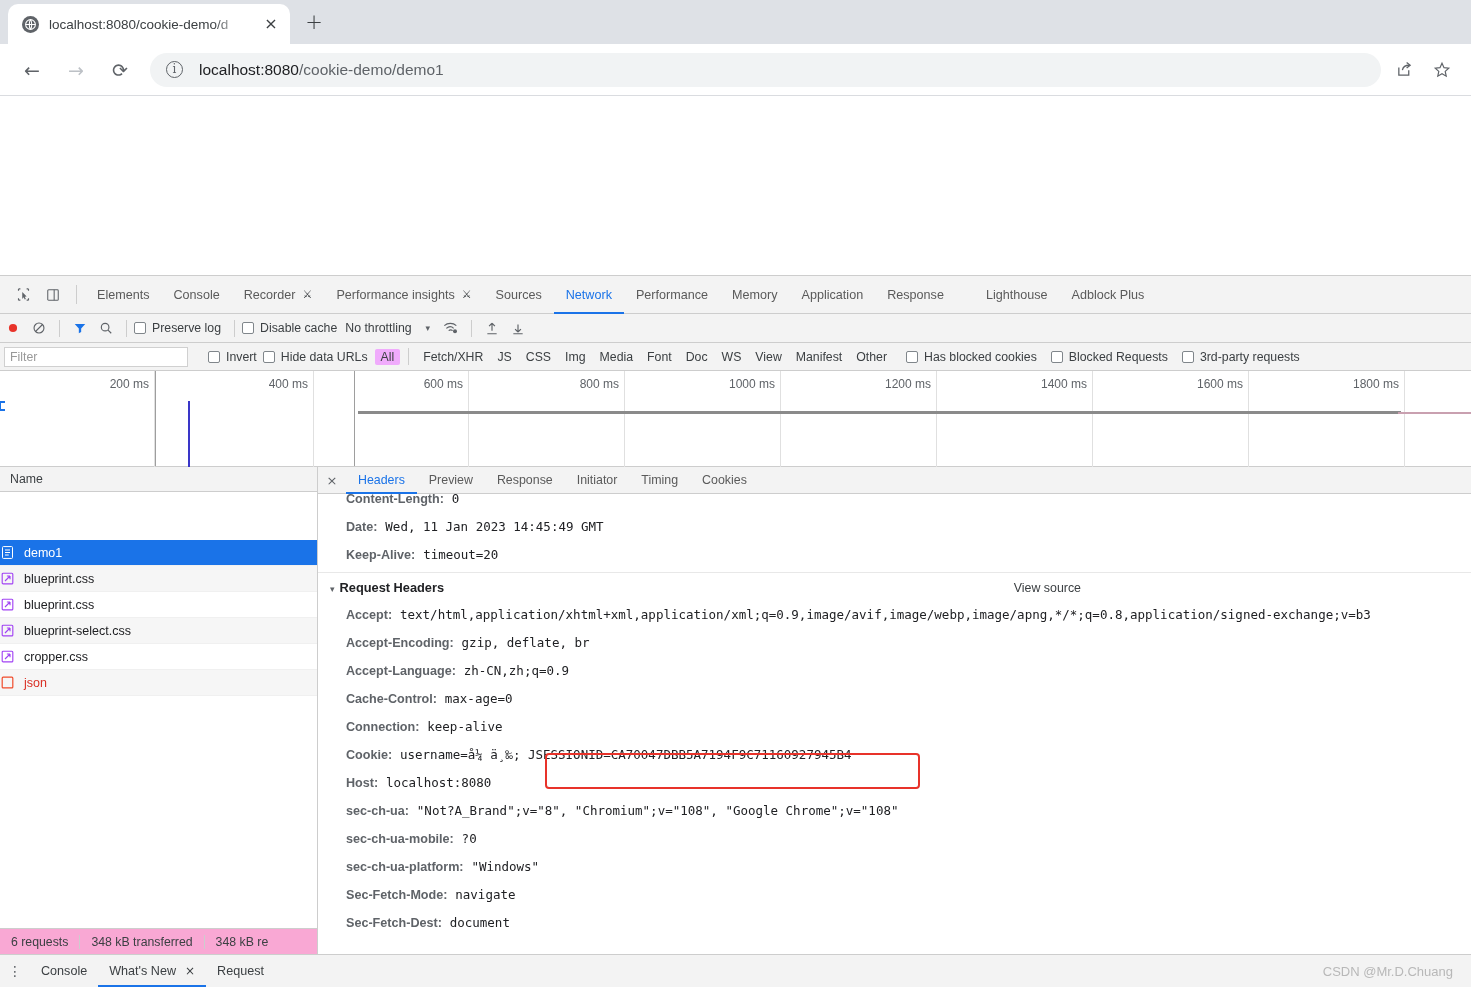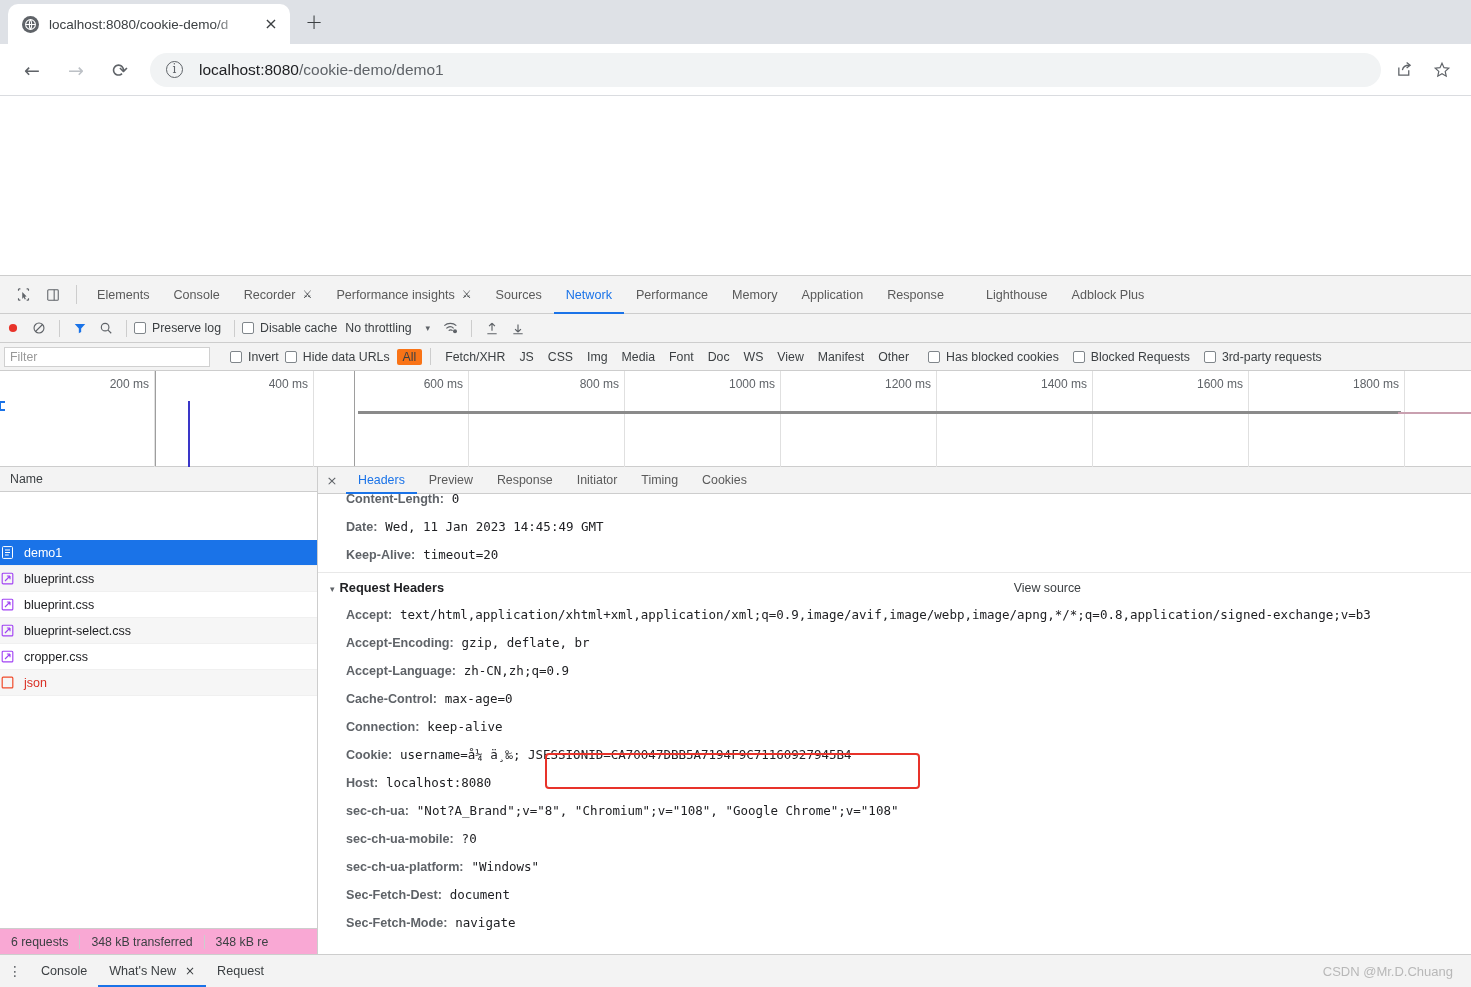--- a/index.html
+++ b/index.html
@@ -147,30 +147,30 @@
     margin-left: 14px; font-size: 9px; color: #5f6368;
     font-family: "DejaVu Sans", sans-serif;
   }
 
   .dt-filterbar {
     height: 28px; display: flex; align-items: center;
     border-bottom: 1px solid #cdcdcd; background: #f3f3f3;
     flex: 0 0 auto;
   }
   .filter-input {
-    width: 206px; height: 20px; margin-left: 4px;
+    width: 184px; height: 20px; margin-left: 4px;
     background: #fff; border: 1px solid #d0d0d0;
     font-size: 12.3px; color: #999; padding: 0 5px;
     display: flex; align-items: center;
   }
   .ftype {
     font-size: 12.3px; color: #3c4043; padding: 1px 6px;
     margin: 0 1px; white-space: nowrap; border-radius: 2px;
   }
-  .ftype.sel { background: #f97316; text-align: right; }
+  .ftype.sel { background: #f0abfc; text-align: right; }
 
   
   .dt-overview {
     height: 96px; flex: 0 0 auto; position: relative;
     background: #fff; border-bottom: 1px solid #cdcdcd;
   }
   .ov-ruler {
     height: 30px; position: relative; display: flex;
   }
   .ov-tick {
@@ -717,26 +717,26 @@
         </div>
         <div class="hrow">
           <span class="hk">sec-ch-ua-mobile:</span>
           <span class="hv">?0</span>
         </div>
         <div class="hrow">
           <span class="hk">sec-ch-ua-platform:</span>
           <span class="hv">"Windows"</span>
         </div>
         <div class="hrow">
+          <span class="hk">Sec-Fetch-Mode:</span>
+          <span class="hv">navigate</span>
+        </div>
+        <div class="hrow">
           <span class="hk">Sec-Fetch-Dest:</span>
           <span class="hv">document</span>
-        </div>
-        <div class="hrow">
-          <span class="hk">Sec-Fetch-Mode:</span>
-          <span class="hv">navigate</span>
         </div>
       </div>
     </div>
   </div>
 
   <div class="drawer">
     <div class="drawer-menu">⋮</div>
     <div class="dr-tab">
       <span>Console</span>
     </div>

